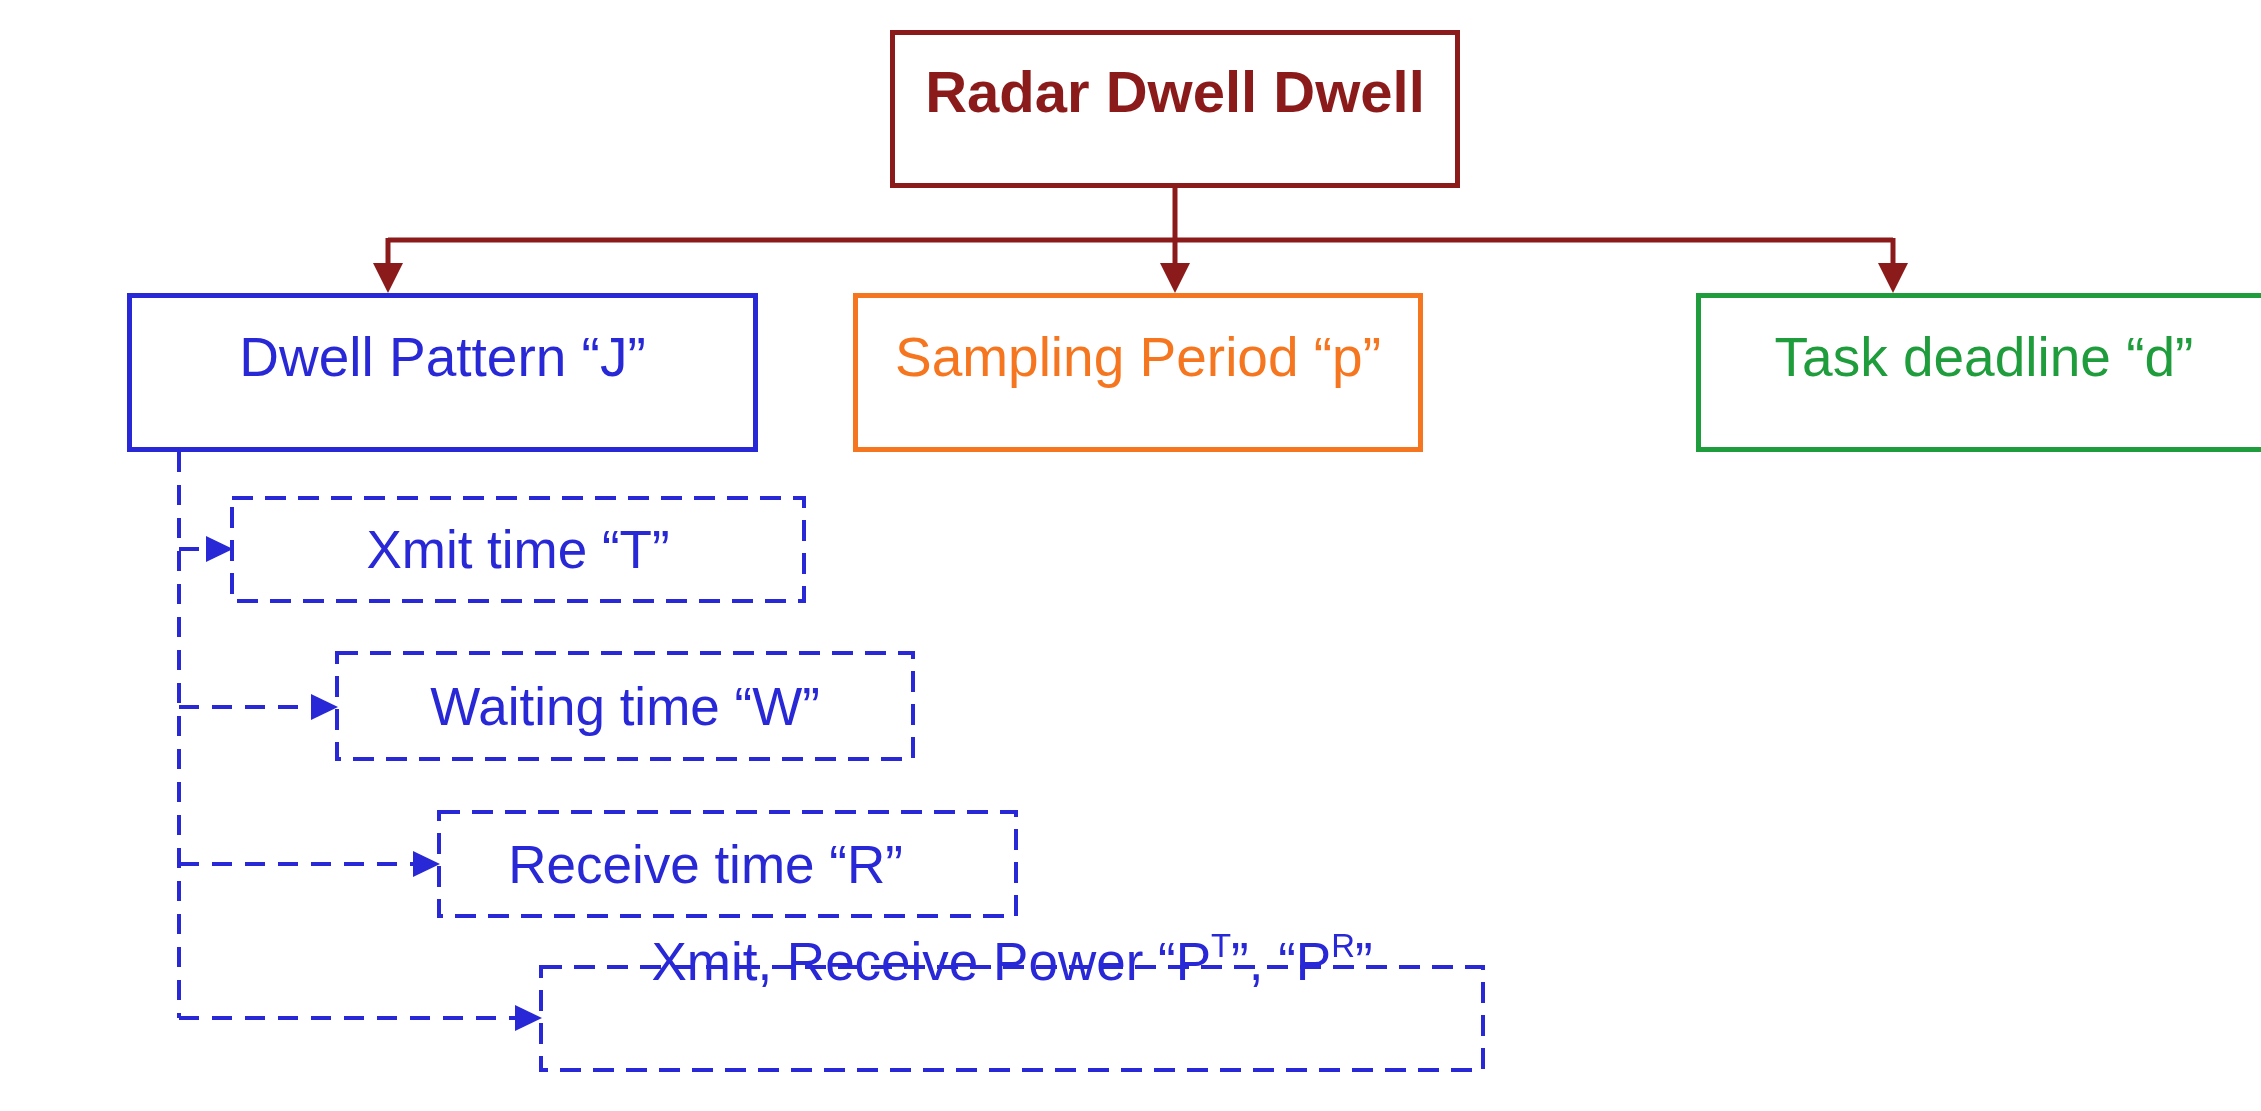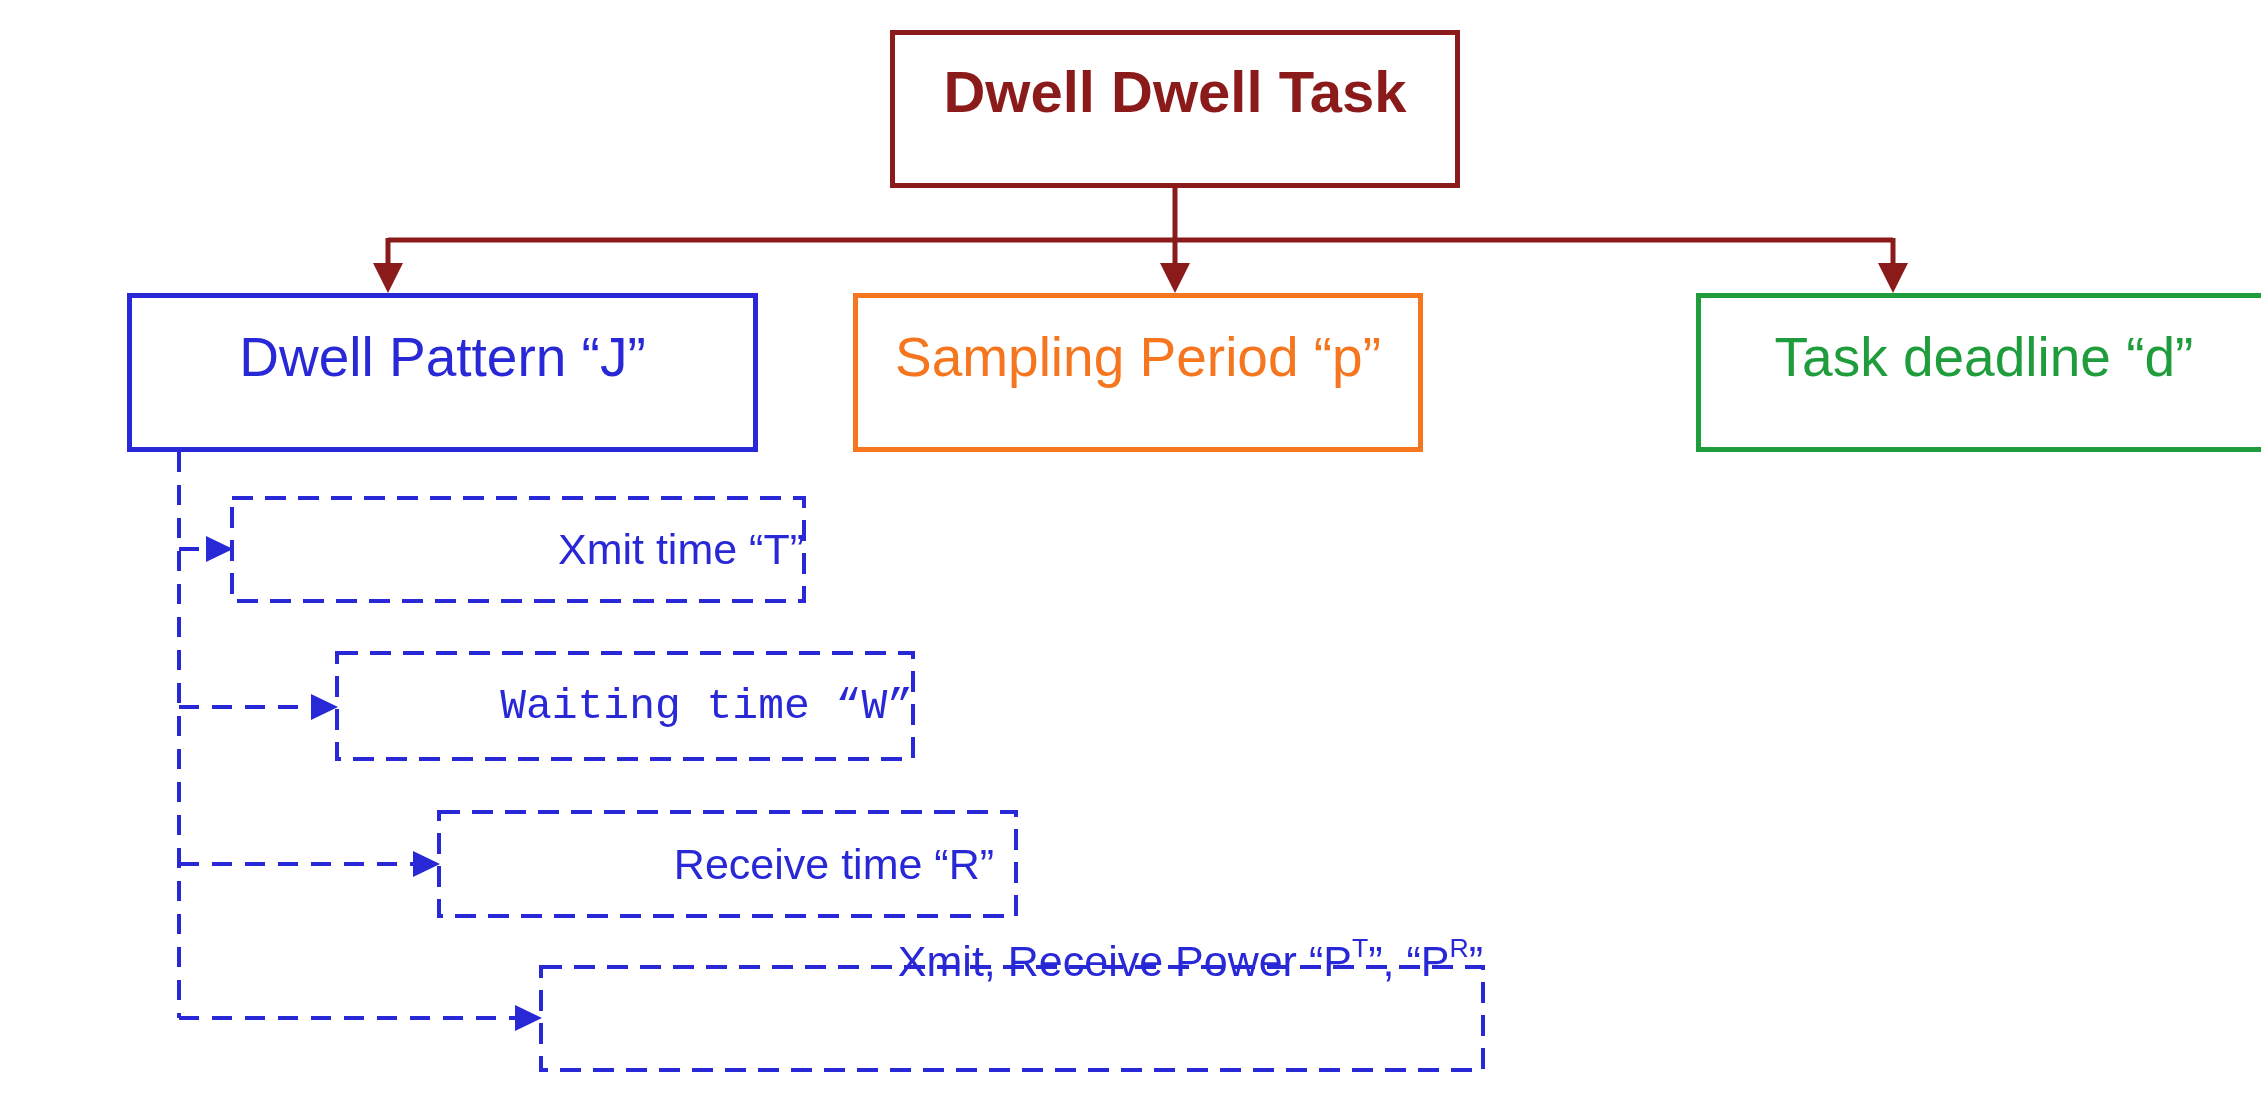--- a/index.html
+++ b/index.html
@@ -31,21 +31,21 @@
     justify-content:center;
     text-align:center;
     box-sizing:border-box;
     white-space:nowrap;
   }
   .solid-node{border-style:solid;border-width:5px;}
   .node-maroon{border-color:var(--maroon);color:var(--maroon);font-weight:bold;font-size:58px;padding-bottom:36px;}
   .node-blue{border-color:var(--blue);color:var(--blue);font-size:55px;padding-bottom:32px;}
   .node-orange{border-color:var(--orange);color:var(--orange);font-size:55px;padding-bottom:32px;}
   .node-green{border-color:var(--green);color:var(--green);font-size:55px;padding-bottom:32px;}
-  .dashed-node{color:var(--blue);font-size:43px;justify-content:flex-end;}
+  .dashed-node{color:var(--blue);font-size:53px;}
   .dashed-node sup{font-size:0.62em;position:relative;top:-0.12em;line-height:0;}
 </style>
 </head>
 <body>
 
 <div class="canvas">
 
   <svg class="connectors" viewBox="0 0 2261 1111">
 
     <line class="maroon-stroke" x1="1175" y1="188" x2="1175" y2="240"></line>
@@ -67,40 +67,40 @@
     <polygon class="blue-fill" points="413,851 413,877 440,864"></polygon>
     <polygon class="blue-fill" points="515,1005 515,1031 542,1018"></polygon>
 
     <rect class="blue-dash-rect" x="232" y="498" width="572" height="103"></rect>
     <rect class="blue-dash-rect" x="337" y="653" width="576" height="106"></rect>
     <rect class="blue-dash-rect" x="439" y="812" width="577" height="104"></rect>
     <rect class="blue-dash-rect" x="541" y="967" width="942" height="103"></rect>
   </svg>
 
   <div class="node solid-node node-maroon" style="left:890px;top:30px;width:570px;height:158px;">
-    <span>Dwell Dwell Task</span>
+    <span>Radar Dwell Dwell</span>
   </div>
 
   <div class="node solid-node node-blue" style="left:127px;top:293px;width:631px;height:159px;">
     <span>Dwell Pattern “J”</span>
   </div>
 
   <div class="node solid-node node-orange" style="left:853px;top:293px;width:570px;height:159px;">
     <span>Sampling Period “p”</span>
   </div>
 
   <div class="node solid-node node-green" style="left:1696px;top:293px;width:576px;height:159px;align-items:center;">
     <span>Task deadline “d”</span>
   </div>
 
   <div class="node dashed-node" style="left:232px;top:498px;width:572px;height:103px;">
     <span>Xmit time “T”</span>
   </div>
 
-  <div class="node dashed-node" style="left:337px;top:653px;width:576px;height:106px;font-family:Liberation Mono, monospace;">
+  <div class="node dashed-node" style="left:337px;top:653px;width:576px;height:106px;">
     <span>Waiting time “W”</span>
   </div>
 
   <div class="node dashed-node" style="left:417px;top:812px;width:577px;height:104px;">
     <span>Receive time “R”</span>
   </div>
 
   <div class="node dashed-node" style="left:541px;top:910px;width:942px;height:103px;">
     <span>
       <span>Xmit, Receive Power “P</span><sup>T</sup><span>”, “P</span><sup>R</sup><span>”</span>

